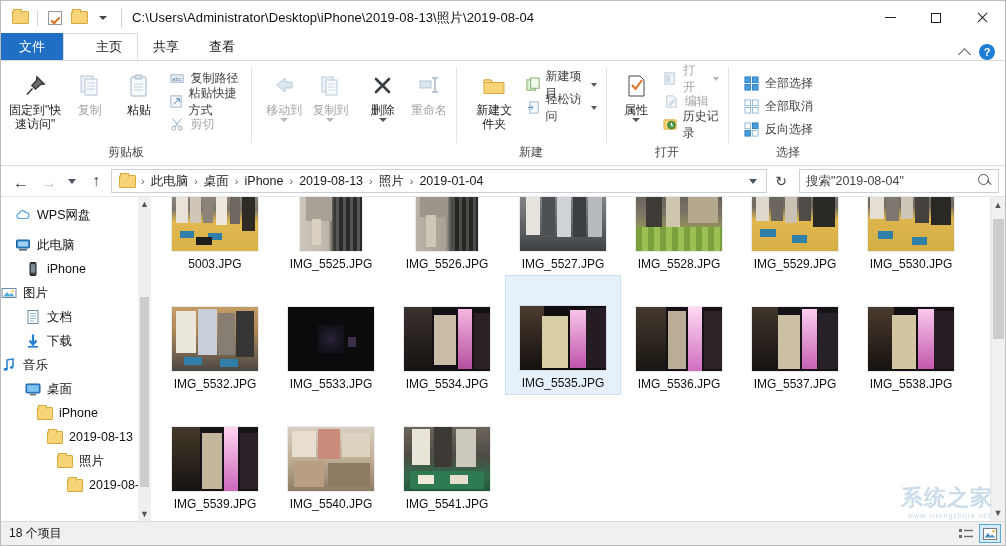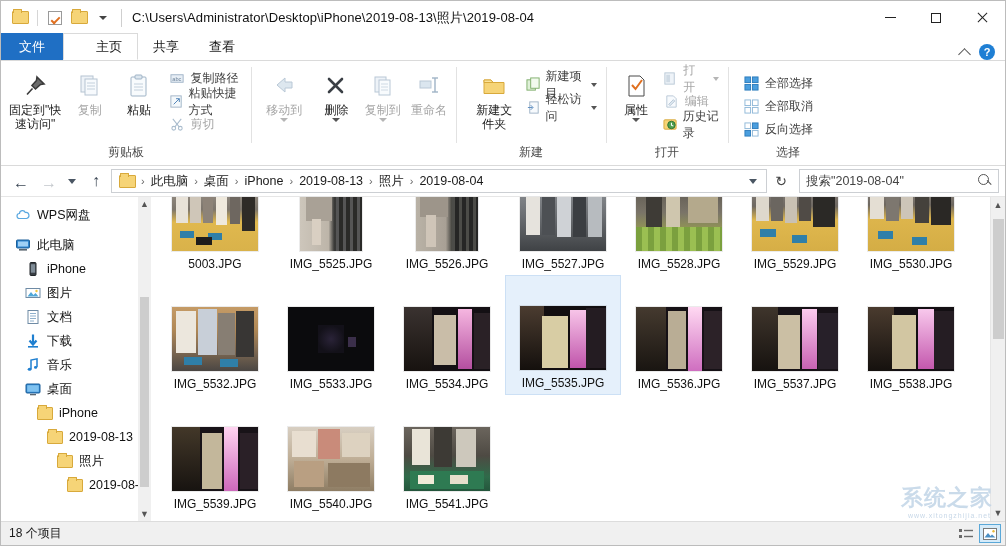--- a/index.html
+++ b/index.html
@@ -328,44 +328,44 @@
       <div class="rgroup-body" style="padding-left:6px">
         <div class="bigbtn dis w52">
           <span class="bi">
             <svg width="26" height="26" viewBox="0 0 26 26">
                 <path d="M14 5 L6 12 L14 19 L14 15 L21 15 L21 9 L14 9 Z" fill="#dde7ef" stroke="#b9c8d6"></path>
               </svg>
           </span>
           <span>移动到</span>
           <span class="bigcaret dis"></span>
         </div>
-        <div class="bigbtn w52" style="margin-left:6px">
-          <span class="bi">
-            <svg width="26" height="26" viewBox="0 0 26 26" stroke="#3a3f45" stroke-width="2.6" stroke-linecap="round">
-              <line x1="6" y1="6" x2="19" y2="19"></line>
-                <line x1="19" y1="6" x2="6" y2="19"></line>
-            </svg>
-          </span>
-          <span>删除</span>
-          <span class="bigcaret"></span>
-        </div>
         <div class="bigbtn dis w52">
           <span class="bi">
             <svg width="26" height="26" viewBox="0 0 26 26">
               <rect x="5" y="4" width="11" height="15" fill="#eef3f8" stroke="#b9c8d6"></rect>
               <rect x="9" y="7" width="11" height="15" fill="#f8fbfd" stroke="#b9c8d6"></rect>
               <g stroke="#cfdae4">
                   <line x1="11" y1="11" x2="18" y2="11"></line>
                   <line x1="11" y1="14" x2="18" y2="14"></line>
                   <line x1="11" y1="17" x2="18" y2="17"></line>
                 </g>
             </svg>
           </span>
           <span>复制到</span>
           <span class="bigcaret dis"></span>
+        </div>
+        <div class="bigbtn w52" style="margin-left:6px">
+          <span class="bi">
+            <svg width="26" height="26" viewBox="0 0 26 26" stroke="#3a3f45" stroke-width="2.6" stroke-linecap="round">
+              <line x1="6" y1="6" x2="19" y2="19"></line>
+                <line x1="19" y1="6" x2="6" y2="19"></line>
+            </svg>
+          </span>
+          <span>删除</span>
+          <span class="bigcaret"></span>
         </div>
         <div class="bigbtn dis w52">
           <span class="bi">
             <svg width="26" height="26" viewBox="0 0 26 26">
               <rect x="4" y="8" width="11" height="7" fill="#dbe6ef" stroke="#b9c8d6"></rect>
               <line x1="19" y1="5" x2="19" y2="19" stroke="#9fb3c6" stroke-width="1.4"></line>
               <line x1="16" y1="5" x2="22" y2="5" stroke="#9fb3c6" stroke-width="1.4"></line>
               <line x1="16" y1="19" x2="22" y2="19" stroke="#9fb3c6" stroke-width="1.4"></line>
             </svg>
           </span>
@@ -522,21 +522,21 @@
       <span class="crumb">此电脑</span>
       <span class="crumb-sep">›</span>
       <span class="crumb">桌面</span>
       <span class="crumb-sep">›</span>
       <span class="crumb">iPhone</span>
       <span class="crumb-sep">›</span>
       <span class="crumb">2019-08-13</span>
       <span class="crumb-sep">›</span>
       <span class="crumb">照片</span>
       <span class="crumb-sep">›</span>
-      <span class="crumb">2019-08-04</span>
+      <span class="crumb">2019-01-04</span>
       <span class="addr-spacer"></span>
       <span class="addr-dd">
           <span class="dd-caret"></span>
         </span>
     </div>
 
     <div class="refresh">↻</div>
 
     <div class="searchbox">
       <input type="text" placeholder="搜索&quot;2019-08-04&quot;" style="">
@@ -571,21 +571,21 @@
         <span class="ti-ico">
           <svg width="16" height="16" viewBox="0 0 16 16">
               <rect x="5" y="1.5" width="6" height="13" rx="1" fill="#3a3f45" stroke="#22262a"></rect>
               <rect x="5.8" y="3.2" width="4.4" height="8.5" fill="#7f8c97"></rect>
             </svg>
         </span>
         <span>iPhone</span>
       </div>
 
 
-      <div class="tree-item" style="padding-left:24px">
+      <div class="tree-item" style="">
         <span class="ti-ico">
           <svg width="16" height="16" viewBox="0 0 16 16">
               <rect x="1" y="3.5" width="14" height="9" fill="#fff" stroke="#6f8ba5"></rect>
               <path d="M2.5 11.5 L6 7 L8.5 10 L10.5 8 L13.5 11.5 Z" fill="#4fa7d8"></path>
               <circle cx="11.5" cy="6" r="1.2" fill="#f0c63a"></circle>
             </svg>
         </span>
         <span>图片</span>
       </div>
 
@@ -607,21 +607,21 @@
       <div class="tree-item" style="padding-left:24px">
         <span class="ti-ico">
           <svg width="16" height="16" viewBox="0 0 16 16">
               <path d="M8 1.5 v8 M4.5 7.5 L8 11.5 L11.5 7.5" stroke="#1e7fd0" stroke-width="2.2" fill="none"></path>
               <rect x="3" y="13" width="10" height="1.6" fill="#1e7fd0"></rect>
             </svg>
         </span>
         <span>下载</span>
       </div>
 
-      <div class="tree-item" style="padding-left:24px">
+      <div class="tree-item" style="">
         <span class="ti-ico">
           <svg width="16" height="16" viewBox="0 0 16 16">
               <path d="M6 12 V3 L12 1.8 V10" stroke="#1e7fd0" stroke-width="1.5" fill="none"></path>
               <ellipse cx="4.6" cy="12.2" rx="1.9" ry="1.5" fill="#1e7fd0"></ellipse>
               <ellipse cx="10.6" cy="10.4" rx="1.6" ry="1.3" fill="#1e7fd0"></ellipse>
             </svg>
         </span>
         <span>音乐</span>
       </div>
 

